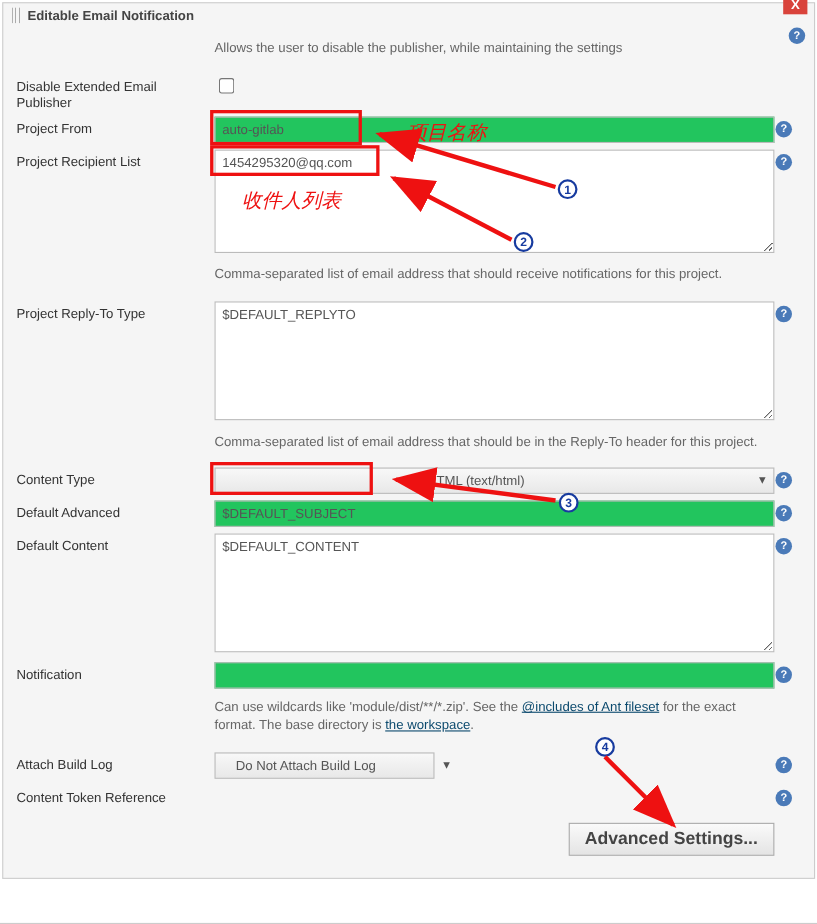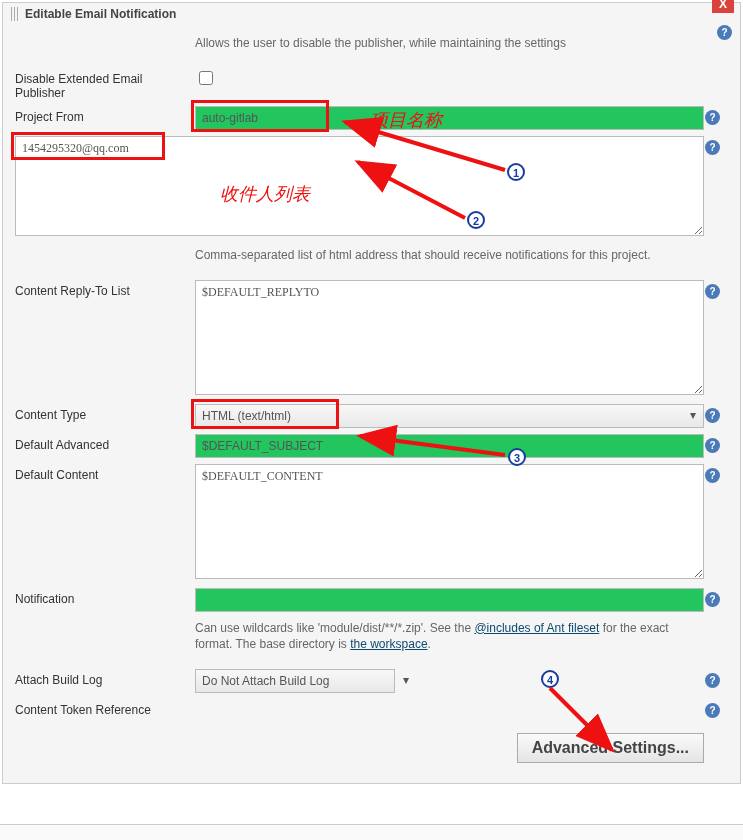--- a/index.html
+++ b/index.html
@@ -88,30 +88,31 @@
   background: #22c55e;
   font-family: inherit;
   font-size: 12px;
   color: #555;
 }
 textarea {
   width: 100%;
   padding: 4px 6px;
   border: 1px solid #bbb;
   background: #fff;
-  font-family: Liberation Serif, serif;
+  font-family: Liberation Sans, sans-serif;
   font-size: 12px;
   color: #555;
   resize: both;
 }
 select {
   appearance: none;
   background: #f0f0f0;
   background-image: linear-gradient(#f8f8f8,#e8e8e8);
   padding-right: 40px;
+  text-align: center;
 }
 .select-wrap { position: relative; display: inline-block; }
 .select-wrap::after {
   content: "▾";
   position: absolute;
   right: 8px;
   top: 4px;
   color: #555;
   pointer-events: none;
 }
@@ -201,39 +202,46 @@
     <div class="row" style="position:relative">
       <div class="label">Project From</div>
       <div class="field">
         <input type="text" value="auto-gitlab" style="">
         <span class="help-icon">?</span>
         <div class="red-box" style="left:-4px;top:-6px;width:138px;height:32px"></div>
       </div>
     </div>
 
     <div class="row">
+      <div class="label">Project Recipient List</div>
       <div class="field">
         <textarea rows="6" style="">1454295320@qq.com</textarea>
         <span class="help-icon">?</span>
         <div class="red-box" style="left:-4px;top:-4px;width:154px;height:28px"></div>
       </div>
     </div>
     <div class="row">
         <div class="label"></div>
       <div class="field">
-          <div class="hint">Comma-separated list of html address that should receive notifications for this project.</div>
-        </div>
-    </div>
-
-    <div class="row">
-      <div class="label">Content Reply-To List</div>
+          <div class="hint">Comma-separated list of email address that should receive notifications for this project.</div>
+        </div>
+    </div>
+
+    <div class="row">
+      <div class="label">Project Reply-To Type</div>
       <div class="field">
         <textarea rows="7" style="">$DEFAULT_REPLYTO</textarea>
         <span class="help-icon">?</span>
       </div>
+    </div>
+    <div class="row">
+        <div class="label"></div>
+      <div class="field">
+          <div class="hint">Comma-separated list of email address that should be in the Reply-To header for this project.</div>
+        </div>
     </div>
 
     <div class="row">
       <div class="label">Content Type</div>
       <div class="field">
         <div class="select-wrap" style="width:100%">
           <select>
             <option>HTML (text/html)</option>
           </select>
         </div>
@@ -298,21 +306,21 @@
     </div>
   </div>
 </div>
 
 <div class="footer-bar">
   
   
 </div>
 
 <div class="anno-text" style="left:370px;top:108px">项目名称</div>
-<div class="anno-text" style="left:220px;top:182px">收件人列表</div>
+<div class="anno-text" style="left:220px;top:170px">收件人列表</div>
 
 <div class="circ-num" style="left:507px;top:163px">1</div>
 <div class="circ-num" style="left:467px;top:211px">2</div>
 <div class="circ-num" style="left:508px;top:448px">3</div>
 <div class="circ-num" style="left:541px;top:670px"><span>4</span></div>
 
 <svg class="arrow-svg" style="left:0;top:0" width="743" height="840">
   <defs>
     <marker id="ah" markerWidth="10" markerHeight="8" refX="9" refY="4" orient="auto">
       <polygon points="0 0, 10 4, 0 8" fill="#e11"></polygon>

